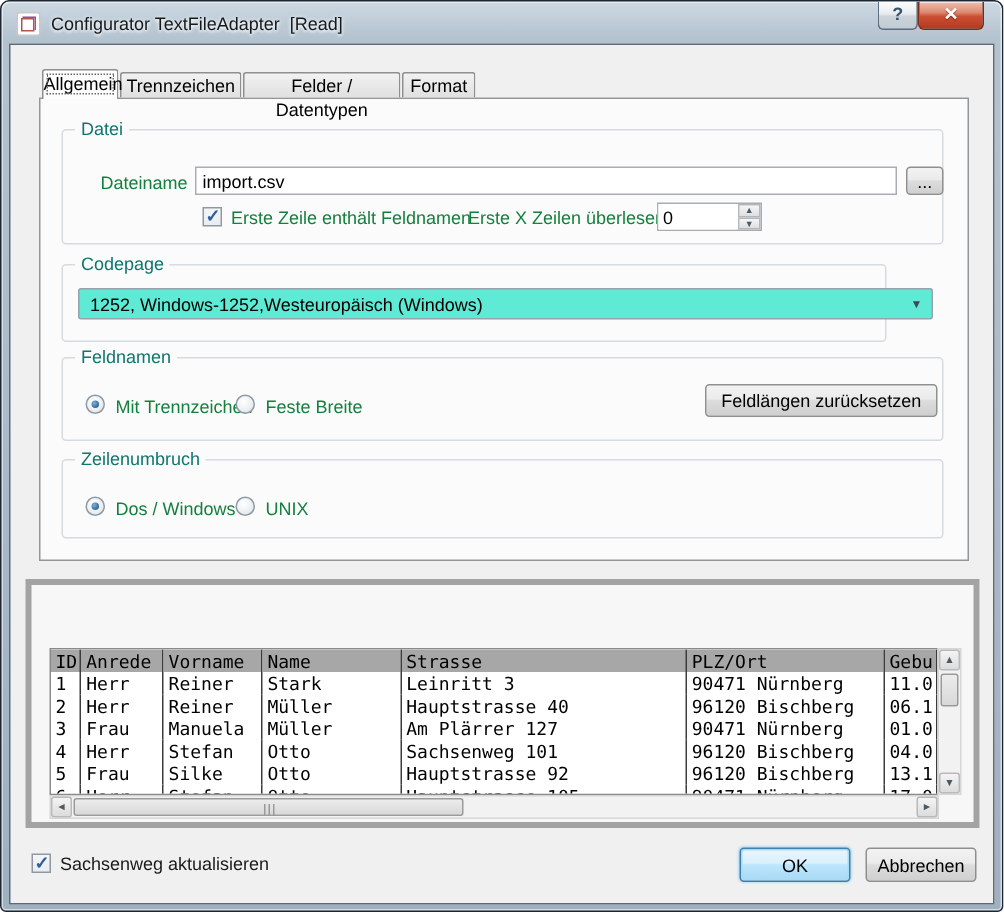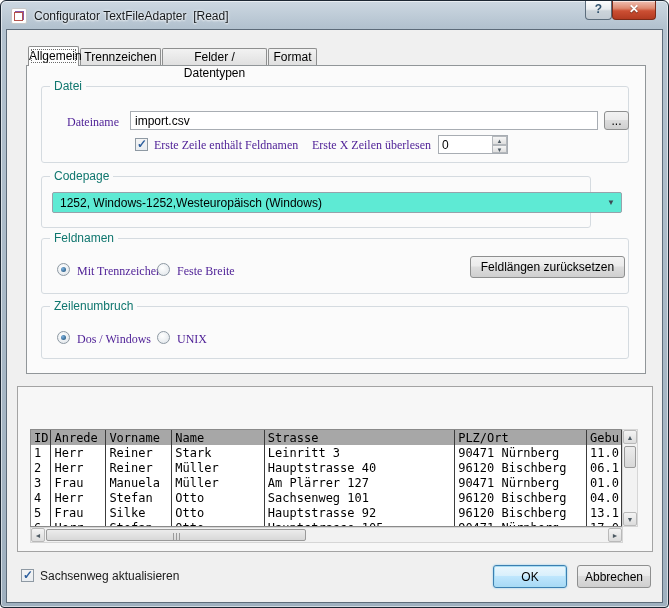--- a/index.html
+++ b/index.html
@@ -56,35 +56,35 @@
   .aero-btn.default-btn { border-color:#3c7fb1; box-shadow:inset 0 0 0 1px #a8dcf3, 0 0 2px #7fc6e8;
     background:linear-gradient(180deg,#eaf6fd 0%,#d9f0fc 45%,#bee6fd 50%,#a7d9f5 100%); }
   .cb { position:absolute; width:13px; height:13px; border:1px solid #8e99a3;
     background:linear-gradient(180deg,#f4f4f4,#e9edf1); }
   .cb.checked::after { content:"✓"; position:absolute; left:1px; top:-2px; color:#2d5f9e;
     font-weight:bold; font-size:12px; }
   .radio { position:absolute; width:13px; height:13px; border:1px solid #8e99a3; border-radius:50%;
     background:radial-gradient(circle at 40% 35%, #ffffff, #dde3e8); }
   .radio.checked::after { content:""; position:absolute; left:3px; top:3px; width:5px; height:5px;
     border-radius:50%; background:radial-gradient(circle at 35% 35%, #7db2e0, #16486f); }
-  .lbl { position:absolute; color:#4c1d95; white-space:nowrap;font-family:Liberation Serif, serif; }
+  .lbl { position:absolute; color:#15803d; white-space:nowrap; }
   .combo { position:absolute; border:1px solid #97a2ab; border-radius:2px; background:#5eead4;text-decoration:underline; }
   .combo .combo-text { position:absolute; left:7px; top:3px; white-space:nowrap; }
   .combo .combo-arrow { position:absolute; right:6px; top:5px; font-size:8px; color:#3d4a54; }
   .spin { position:absolute; border:1px solid #a8adb3; background:#fff; }
   .spin input { position:absolute; left:0; top:0; width:52px; height:100%; border:none;
     padding:0 3px; font-family:"Liberation Sans",sans-serif; font-size:12px; outline:none; }
   .spin-btn { position:absolute; right:0; width:15px; height:50%; border:1px solid #b4b8bc;
     background:linear-gradient(180deg,#f6f6f6,#dfdfdf); font-size:6px; color:#4d5a63;
     text-align:center; line-height:8px; }
   .spin-up { top:0; } .spin-down { bottom:0; }
 
   
   .preview-panel { position:absolute; left:10px; top:356px; width:636px; height:166px;
-    background:#f7f7f7; border:1px solid #a3a3a3; }
+    background:#f7f7f7; border:4px solid #a3a3a3; }
   .grid-wrap { position:absolute; left:12px; top:42px; width:593px; height:98px;
     background:#fff; border:1px solid #8a8a8a; overflow:hidden; }
   table.grid { border-collapse:collapse; table-layout:fixed;
     font-family:"DejaVu Sans Mono", monospace; font-size:12px; }
   table.grid th { background:#a7a7a7; color:#000; font-weight:normal; text-align:left;
     height:15px; padding:0 0 0 3px; border-right:1px solid #3c3c3c; overflow:hidden;
     white-space:nowrap; }
   table.grid td { height:15px; padding:0 0 0 3px; border-right:1px solid #3c3c3c;
     overflow:hidden; white-space:nowrap; background:#fff; }
   .vscroll { position:absolute; left:604px; top:42px; width:16px; height:98px;

